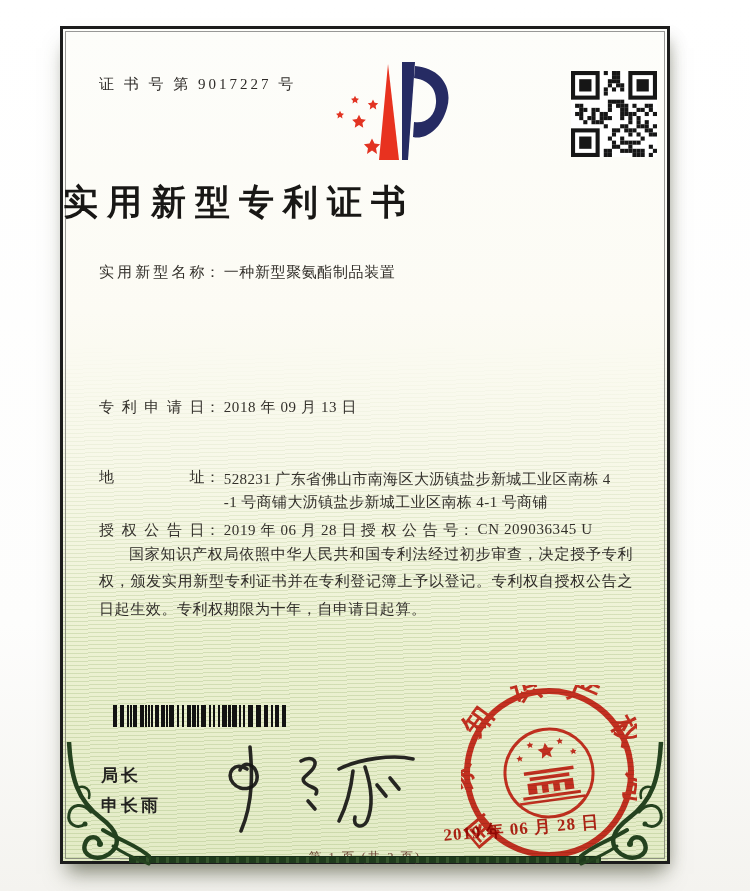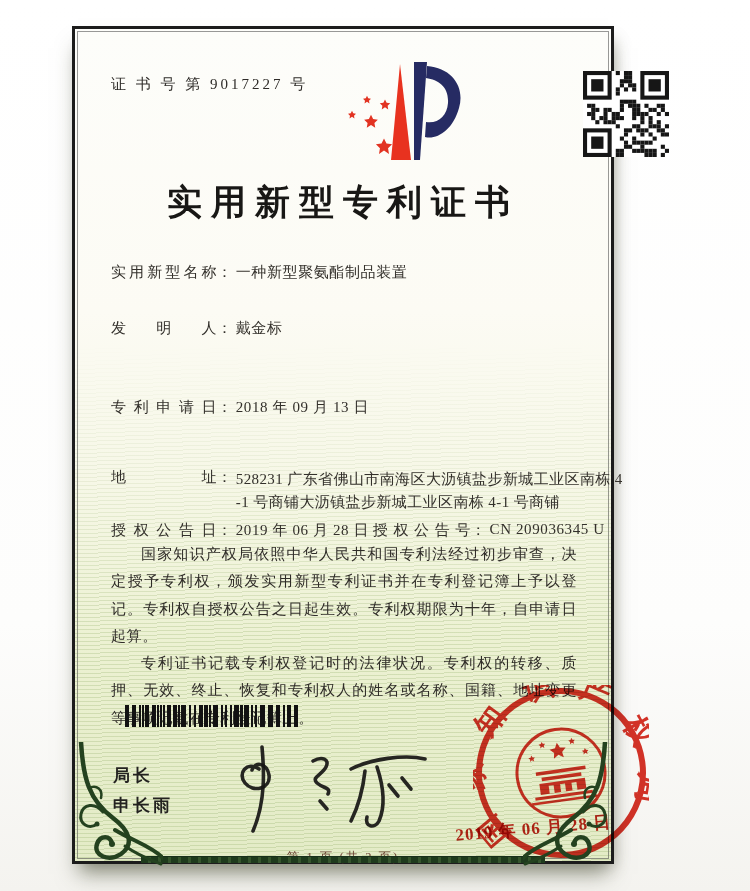--- a/index.html
+++ b/index.html
@@ -4,39 +4,39 @@
 <style>
   * { margin:0; padding:0; box-sizing:border-box; }
   html,body { width:750px; height:891px; }
   body {
     background:#ffffff;
     font-family:"Liberation Serif","DejaVu Serif",serif;
     position:relative; overflow:hidden;
   }
   .photo { position:absolute; inset:0; background:linear-gradient(180deg,#ffffff 0%,#fdfdfc 70%,#f4f3ef 100%); }
   .cert {
-    position:absolute; left:72px; top:26px; width:542px; height:838px;
+    position:absolute; left:60px; top:26px; width:610px; height:838px;
     border:3px solid #1c1c1c;
     background:linear-gradient(180deg,#fdfdfa 0%,#fcfbf4 34%,#f6f7e6 55%,#ecf1d2 74%,#e3ebc6 100%);
     box-shadow:0 16px 20px -6px rgba(70,75,50,.5), 6px 8px 14px -6px rgba(90,90,70,.35);
   }
   .inner-frame { position:absolute; inset:2px; border:1px solid rgba(70,70,70,.55); pointer-events:none; }
   .guilloche {
     position:absolute; inset:0; pointer-events:none;
     background:repeating-linear-gradient(178deg, rgba(120,155,75,.22) 0 1px, rgba(120,155,75,0) 1px 4px);
     -webkit-mask-image:linear-gradient(to bottom, transparent 38%, #000 72%);
             mask-image:linear-gradient(to bottom, transparent 38%, #000 72%);
   }
   .cert-no { position:absolute; left:36px; top:46px; font-size:15px; letter-spacing:3px; color:#2e2b28; }
   .logo { position:absolute; left:266px; top:30px; width:122px; height:108px; }
   .qr { position:absolute; left:508px; top:42px; width:86px; height:86px; }
   .qr rect { fill:#161616; }
   .qr .qbg { fill:#ffffff; }
   .title {
-    position:absolute; left:0; right:0; top:150px; text-align:center;
+    position:absolute; left:0; right:0; top:150px; text-align:left;
     font-size:35px; font-weight:600; letter-spacing:9px; color:#181715;
     font-family:Liberation Sans, sans-serif;
   }
   .row { position:absolute; left:36px; right:34px; font-size:15px; color:#33302b; white-space:nowrap; }
   .lbl { display:inline-block; width:106px; text-align:justify; text-align-last:justify; letter-spacing:.5px; vertical-align:top; }
   .colon { display:inline-block; vertical-align:top; }
   .val { display:inline-block; letter-spacing:.6px; vertical-align:top;text-align:right; }
   .addr-lines { display:inline-block; white-space:normal; width:440px; letter-spacing:.4px; line-height:1.5; }
   .row-grant .pair2 { }
   .paras { position:absolute; left:36px; right:34px; top:512px; font-size:15px; color:#2f2c28; }
@@ -216,24 +216,20 @@
           <rect x="8" y="64" width="12" height="12"></rect>
       </g>
     </svg>
 
     <h1 class="title">实用新型专利证书</h1>
 
     <div class="row" style="top:234px">
       <span class="lbl">实用新型名称</span><span class="colon">：</span>
       <span class="val">一种新型聚氨酯制品装置</span>
     </div>
-    <div class="row" style="top:290px">
-      <span class="lbl">发明人</span><span class="colon">：</span>
-      <span class="val">戴金标</span>
-    </div>
     <div class="row" style="top:369px">
       <span class="lbl">专利申请日</span><span class="colon">：</span>
       <span class="val">2018 年 09 月 13 日</span>
     </div>
     <div class="row" style="top:439px">
       <span class="lbl">地址</span><span class="colon">：</span>
       <span class="addr-lines"><span>528231 广东省佛山市南海区大沥镇盐步新城工业区南栋 4</span><br>
       <span>-1 号商铺大沥镇盐步新城工业区南栋 4-1 号商铺</span></span>
     </div>
     <div class="row row-grant" style="top:492px">
@@ -242,21 +238,20 @@
         <span class="val">2019 年 06 月 28 日</span>
       </span>
       <span class="pair2">
         <span class="lbl" style="width:98px">授权公告号</span><span class="colon">：</span>
         <span class="val">CN 209036345 U</span>
       </span>
     </div>
 
     <div class="paras">
       <p>国家知识产权局依照中华人民共和国专利法经过初步审查，决定授予专利权，颁发实用新型专利证书并在专利登记簿上予以登记。专利权自授权公告之日起生效。专利权期限为十年，自申请日起算。</p>
-      <p>专利证书记载专利权登记时的法律状况。专利权的转移、质押、无效、终止、恢复和专利权人的姓名或名称、国籍、地址变更等事项记载在专利登记簿上。</p>
     </div>
 
     <svg class="barcode" viewBox="0 0 180 22">
         <g id="bc" fill="#121212">
           <rect x="0" y="0" width="4" height="22"></rect>
           <rect x="7" y="0" width="4" height="22"></rect>
           <rect x="14" y="0" width="2" height="22"></rect>
           <rect x="17" y="0" width="2" height="22"></rect>
           <rect x="20" y="0" width="4" height="22"></rect>
           <rect x="27" y="0" width="4" height="22"></rect>

